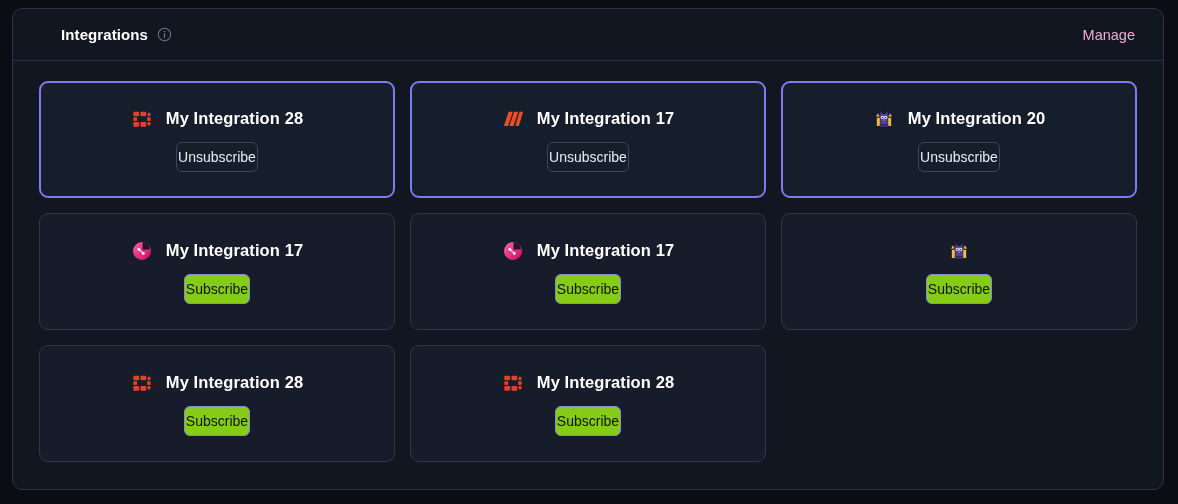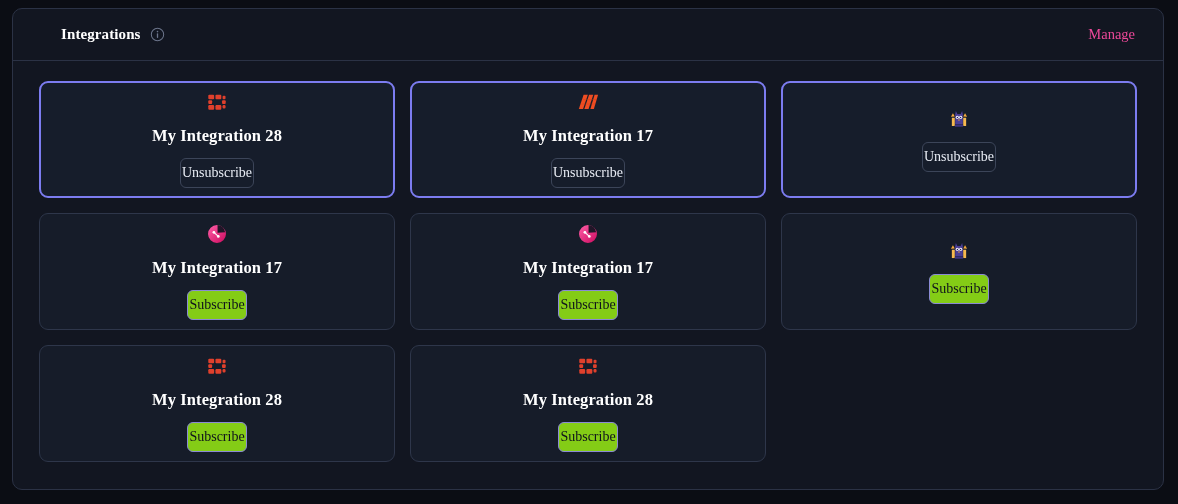--- a/index.html
+++ b/index.html
@@ -18,21 +18,20 @@
     position: absolute;
     left: 12px;
     top: 8px;
     width: 1152px;
     height: 482px;
     box-sizing: border-box;
     background: #121621;
     border: 1px solid #2b3245;
     border-radius: 10px;
     overflow: hidden;
-    font-family: Liberation Serif, serif;
   }
 
   #panel-header {
     position: relative;
     height: 52px;
     box-sizing: border-box;
     border-bottom: 1px solid #2b3245;
     display: flex;
     align-items: center;
     padding: 0 22px 0 48px;
@@ -51,21 +50,21 @@
     height: 15px;
     display: inline-flex;
     align-items: center;
     justify-content: center;
   }
   .info-icon svg { display: block; }
 
   #manage-button {
     margin-left: auto;
     font-size: 14.5px;
-    color: #ec4899;
+    color: #f9a8d4;
     background: none;
     border: none;
     padding: 4px 6px;
     cursor: pointer;
     font-family: inherit;
   }
 
   #cards-area {
     position: relative;
     padding: 20px 26px;
@@ -93,21 +92,20 @@
   }
   .card.selected {
     border: 2px solid #7c7cf0;
     background: #161d2b;
   }
 
   .card-head {
     display: flex;
     align-items: center;
     gap: 13px;
-    flex-direction: column;
   }
 
   .card-icon {
     width: 22px;
     height: 22px;
     flex: none;
     display: block;
   }
 
   .card-title {
@@ -204,20 +202,21 @@
       <path d="M16.6 10.5h3.2v9.2h-3.2z" fill="#f7b94f"></path>
       <path d="M8.6 3.4 L10.2 6.6 L13.8 6.6 L15.4 3.4 L16.2 7.2 L16.2 17.6 L7.8 17.6 L7.8 7.2 Z" fill="#4b3f96"></path>
       <rect x="7.4" y="18" width="9.2" height="2.4" rx="0.8" fill="#3d3480"></rect>
       <circle cx="10.2" cy="10.2" r="1.7" fill="#ffffff"></circle>
       <circle cx="13.8" cy="10.2" r="1.7" fill="#ffffff"></circle>
       <circle cx="10.3" cy="10.3" r="0.85" fill="#2a2159"></circle>
       <circle cx="13.7" cy="10.3" r="0.85" fill="#2a2159"></circle>
       <path d="M11 12.6h2l-1 1.8z" fill="#f4a93c"></path>
     </svg>
             </span>
+            <span class="card-title">My Integration 20</span>
           </div>
           <button class="btn btn-unsub">Unsubscribe</button>
         </div>
       </div>
       <div class="card-row">
         <div class="card">
           <div class="card-head">
             <span>
               <svg class="card-icon" viewBox="0 0 24 24">
       <defs>

